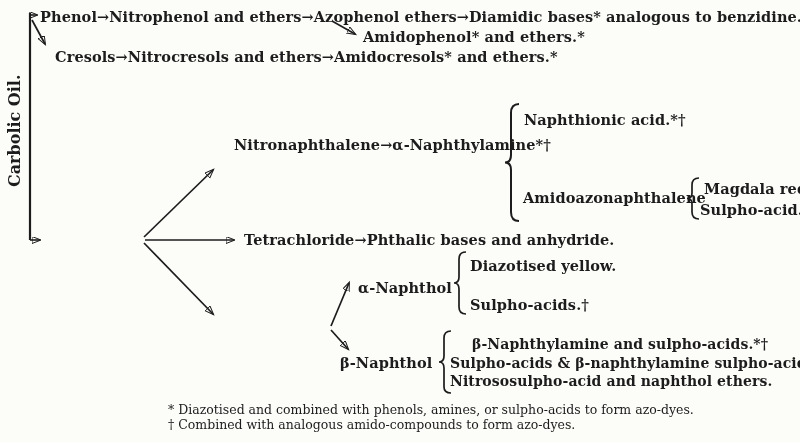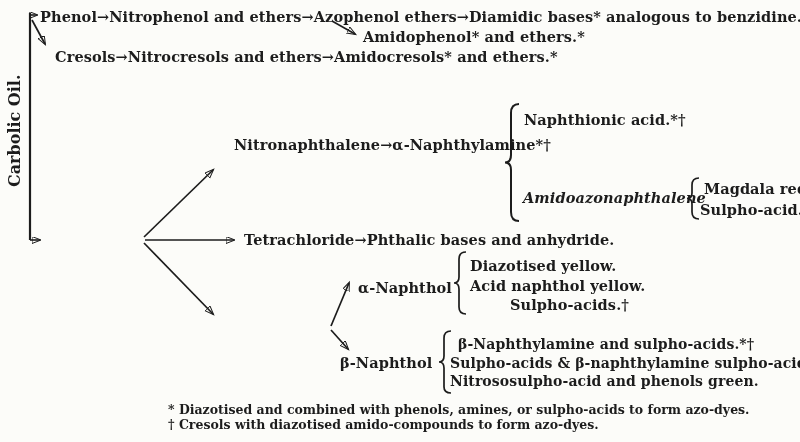--- a/index.html
+++ b/index.html
@@ -17,21 +17,21 @@
     font-size:14.5px;
     font-weight:bold;
     white-space:nowrap;
     letter-spacing:0.1px;
     line-height:17px;
   }
   .sm{font-size:14px;}
   .foot{
     position:absolute;
     font-size:12.5px;
-    font-weight:bold;
+    font-weight:normal;
     white-space:nowrap;
     line-height:14px;
   }
   .vlbl{
     position:absolute;
     left:-38px;top:126px;
     width:104px;height:18px;
     text-align:center;
     font-size:16px;
     font-weight:bold;
@@ -74,32 +74,31 @@
   </svg>
 
   <div class="vlbl">Carbolic Oil.</div>
 
   <div class="lbl" style="left:40px;top:8px;">Phenol→Nitrophenol and ethers→Azophenol ethers→Diamidic bases* analogous to benzidine.</div>
   <div class="lbl" style="left:363px;top:28px;">Amidophenol* and ethers.*</div>
   <div class="lbl" style="left:55px;top:48px;">Cresols→Nitrocresols and ethers→Amidocresols* and ethers.*</div>
 
   <div class="lbl" style="left:222px;top:136px;margin-left:12px;">Nitronaphthalene→α-Naphthylamine*†</div>
   <div class="lbl" style="left:524px;top:111px;text-align:center;">Naphthionic acid.*†</div>
-  <div class="lbl" style="left:523px;top:189px;font-style:italic;">Amidoazonaphthalene</div>
+  <div class="lbl" style="left:523px;top:189px;">Amidoazonaphthalene</div>
   <div class="lbl" style="left:704px;top:180px;">Magdala red.</div>
   <div class="lbl" style="left:700px;top:201px;">Sulpho-acid.*</div>
 
   <div class="lbl" style="left:244px;top:231px;">Tetrachloride→Phthalic bases and anhydride.</div>
 
   <div class="lbl" style="left:358px;top:279px;">α-Naphthol</div>
   <div class="lbl" style="left:470px;top:257px;">Diazotised yellow.</div>
-  <div class="lbl" style="left:470px;top:277px;">Acid naphthol yellow.</div>
-  <div class="lbl" style="left:470px;top:296px;margin-left:40px;">Sulpho-acids.†</div>
+  <div class="lbl" style="left:470px;top:296px;">Sulpho-acids.†</div>
 
   <div class="lbl" style="left:340px;top:354px;">β-Naphthol</div>
-  <div class="lbl sm" style="left:446px;top:336px;padding-left:12px;">β-Naphthylamine and sulpho-acids.*†</div>
+  <div class="lbl sm" style="left:460px;top:336px;padding-left:12px;">β-Naphthylamine and sulpho-acids.*†</div>
   <div class="lbl sm" style="left:450px;top:355px;">Sulpho-acids &amp; β-naphthylamine sulpho-acids.*†</div>
-  <div class="lbl sm" style="left:450px;top:373px;">Nitrososulpho-acid and phenols green.</div>
+  <div class="lbl sm" style="left:450px;top:373px;">Nitrososulpho-acid and naphthol ethers.</div>
 
   <div class="foot" style="left:168px;top:403px;">* Diazotised and combined with phenols, amines, or sulpho-acids to form azo-dyes.</div>
-  <div class="foot" style="left:168px;top:418px;">† Cresols with diazotised amido-compounds to form azo-dyes.</div>
+  <div class="foot" style="left:168px;top:418px;">† Combined with analogous amido-compounds to form azo-dyes.</div>
 
 </div>
 
 </body></html>

